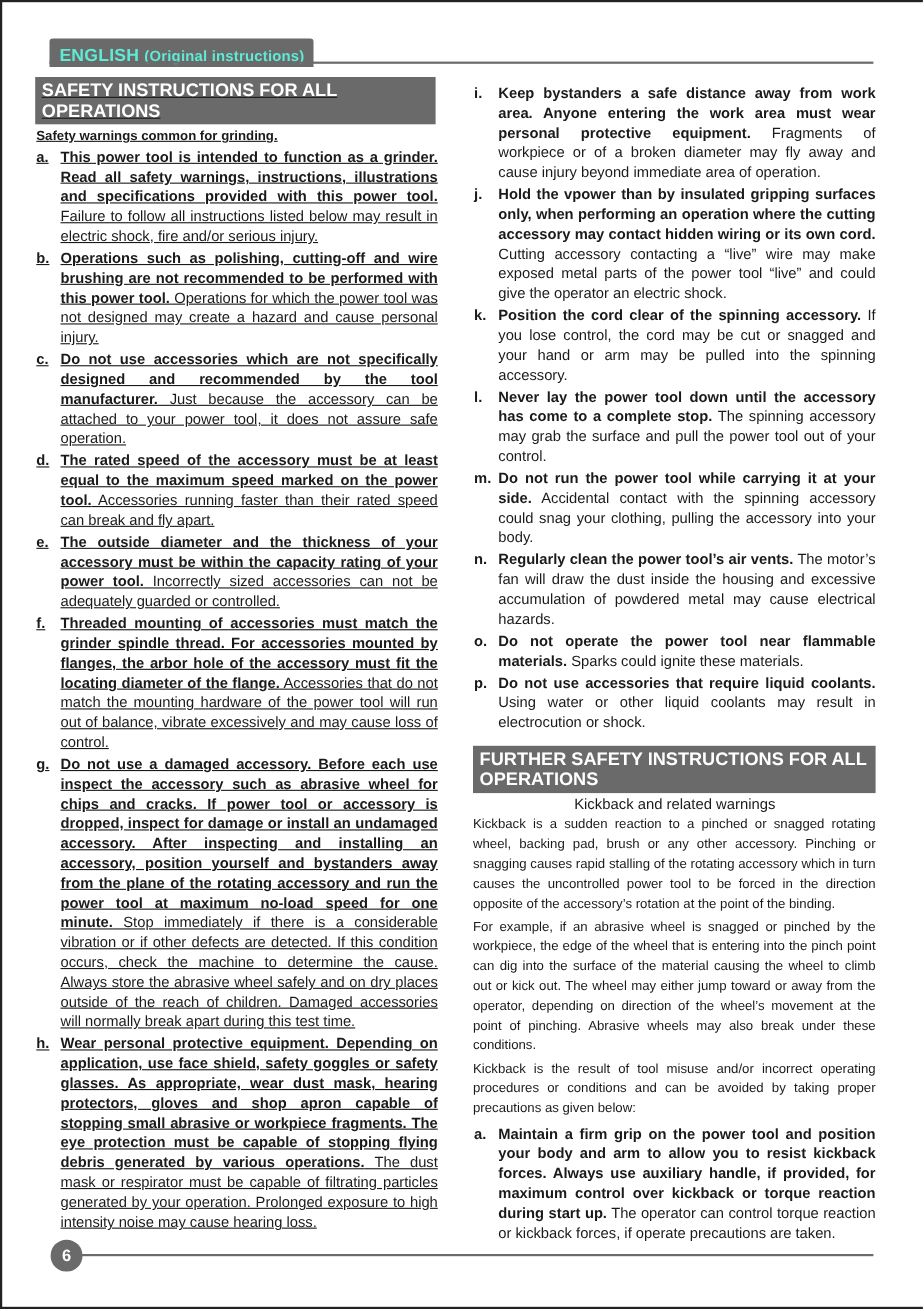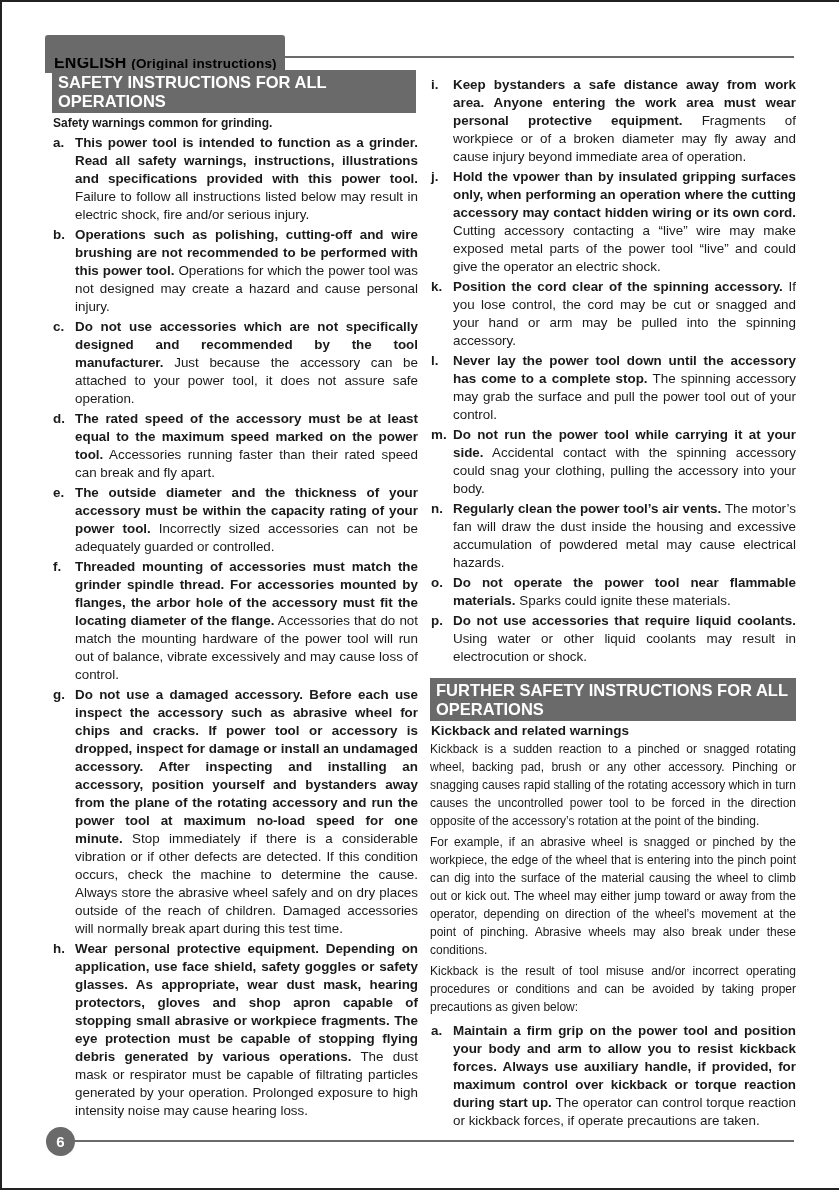--- a/index.html
+++ b/index.html
@@ -1,34 +1,34 @@
 <!DOCTYPE html>
 <html><head>
 <meta charset="utf-8">
 <style>
   html, body { margin: 0; padding: 0; background: #ffffff; }
   body { width: 840px; height: 1192px; position: relative; overflow: hidden;
          font-family: "Liberation Sans", sans-serif; color: #1a1a1a; }
   .page-border { position: absolute; left: 0; top: 0; width: 839px; height: 1190px;
                  border-left: 2px solid #222; border-top: 2px solid #222; border-bottom: 2px solid #222; box-sizing: border-box; }
-  .lang-tab { position: absolute; left: 45px; top: 35px; height: 22px; padding: 16px 8px 0 9px;
-              background: #6a6a6a; color: #000000; border-radius: 3px 3px 0 0;
+  .lang-tab { position: absolute; left: 45px; top: 35px; height: 22px; padding: 4px 8px 0 9px;
+              background: #6a6a6a; color: #5eead4; border-radius: 3px 3px 0 0;
               font-weight: bold; font-size: 16px; line-height: 23px; letter-spacing: 0.2px; white-space: nowrap; }
   .lang-tab .small { font-size: 13.5px; }
   .header-rule { position: absolute; left: 45px; top: 56px; width: 749px; height: 2px; background: #6a6a6a; }
 
   .col { position: absolute; top: 70px; width: 366px; }
-  .col-left { left: 52px; }
+  .col-left { left: 32px; text-decoration: underline; }
   .col-right { left: 430px; }
 
   .sec-head { background: #6a6a6a; color: #fff; font-weight: bold; font-size: 16.5px;
               padding: 3px 6px 2px 6px; line-height: 19px; }
   .col-left .sec-head { width: 352px; }
   .sub-head { font-weight: bold; font-size: 12px; margin: 3px 0 4px 1px; }
-  .sub-head-small { font-weight: bold; font-size: 13.5px; margin: 2px 0 2px 1px; }
+  .sub-head-small { font-weight: normal; font-size: 13.5px; margin: 2px 0 2px 1px; text-align: center; }
 
   .item { display: flex; font-size: 13.4px; line-height: 18px; text-align: justify; margin-bottom: 2px; }
   .item .lbl { width: 22px; flex: none; font-weight: bold; padding-left: 1px; }
   .item .txt { flex: 1; }
   .item b { font-weight: bold; }
   .para { font-size: 12px; line-height: 18px; text-align: justify; margin-bottom: 3px; }
 
   .page-num { position: absolute; left: 46px; top: 1127px; width: 29px; height: 29px; border-radius: 50%;
               background: #6a6a6a; color: #fff; font-weight: bold; font-size: 15px; text-align: center; line-height: 29px; }
   .footer-rule { position: absolute; left: 72px; top: 1140px; width: 722px; height: 2px; background: #6a6a6a; }

